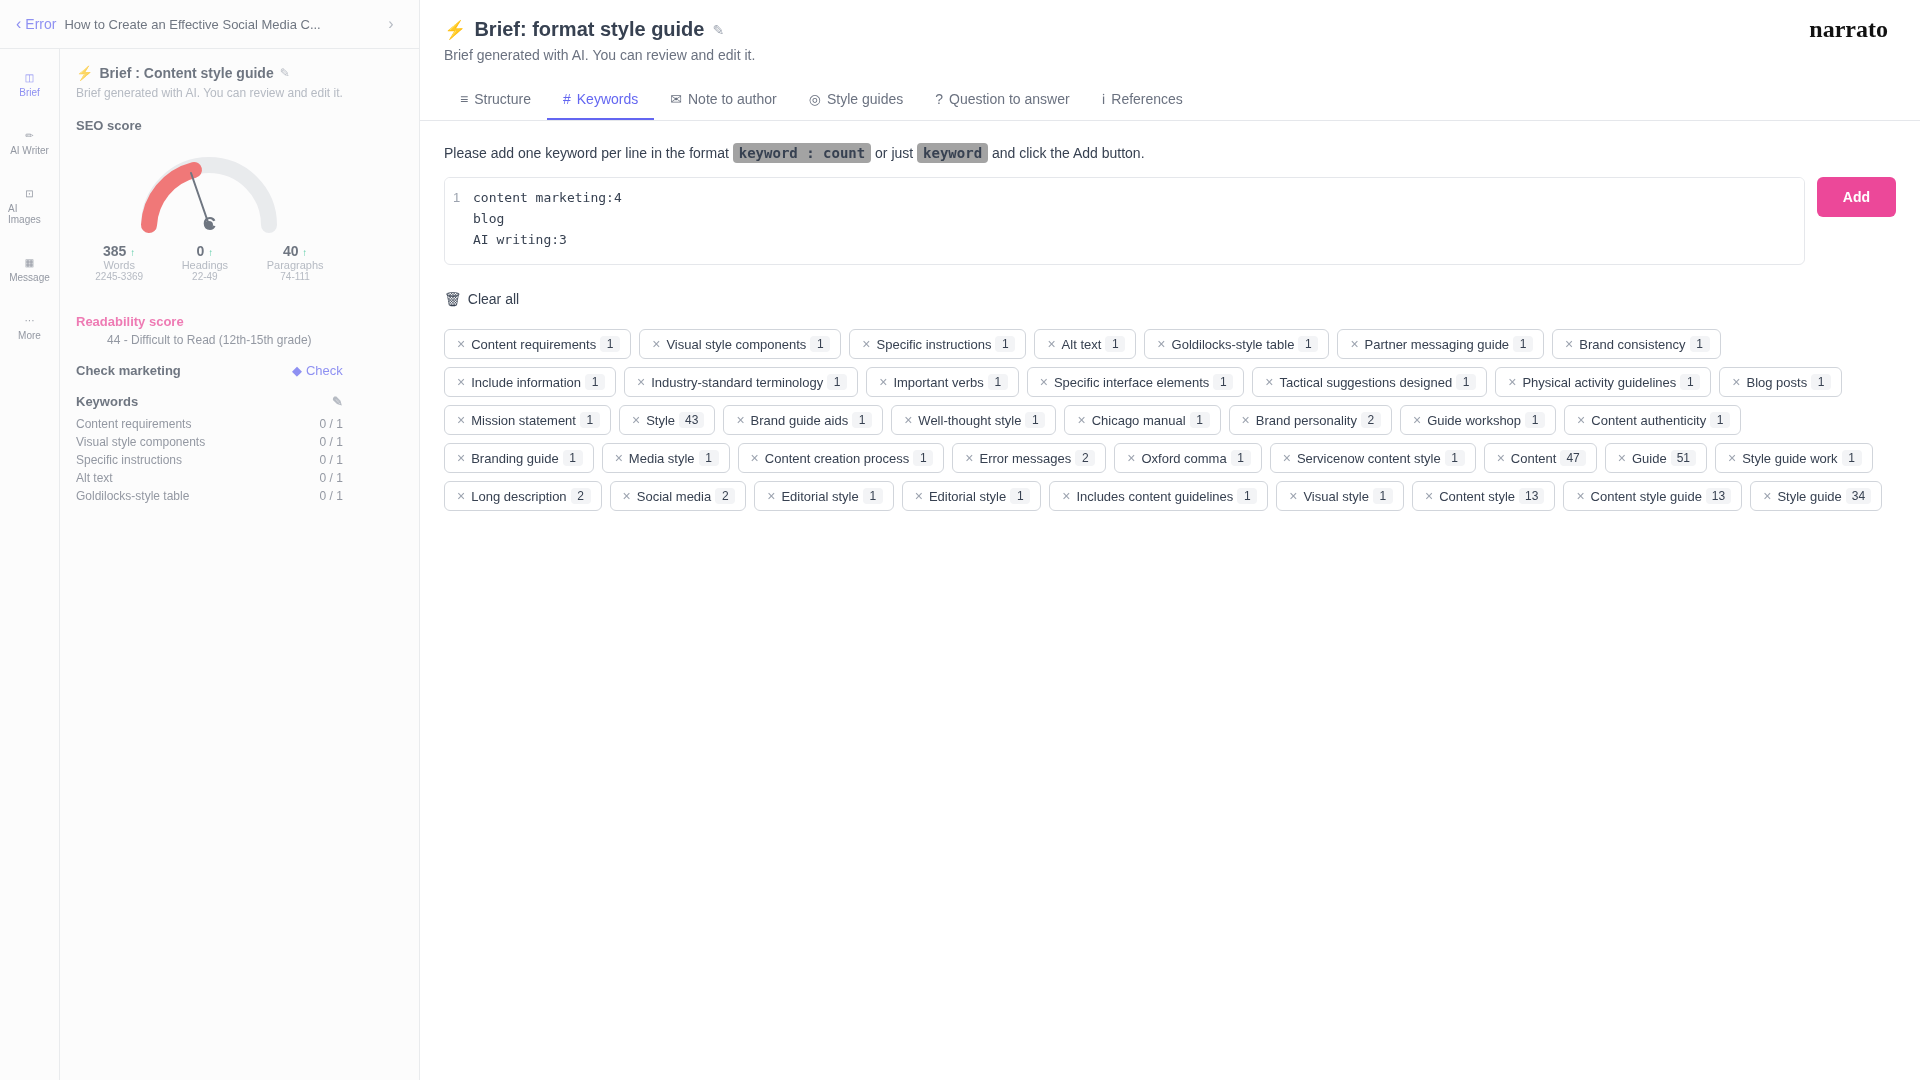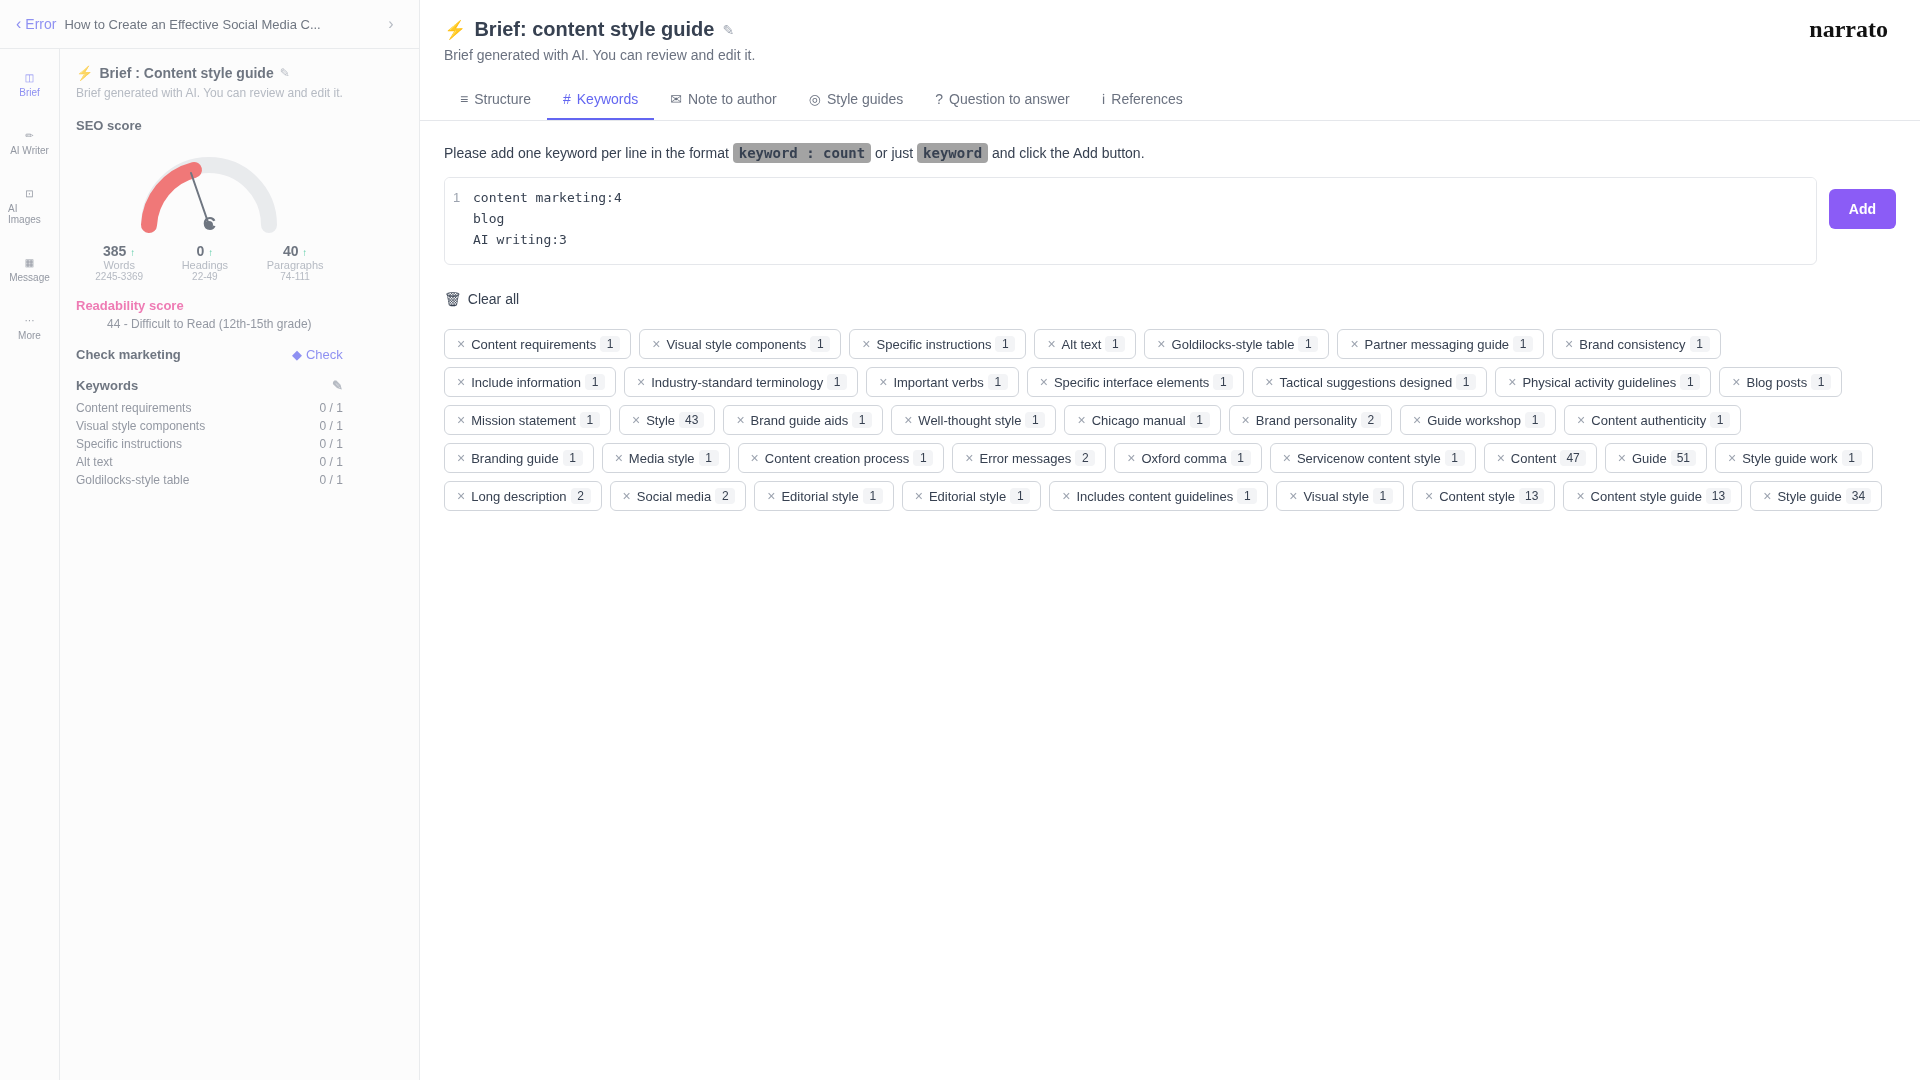--- a/index.html
+++ b/index.html
@@ -59,21 +59,21 @@
     }
     .brief-star { color: #f59e0b; font-size: 14px; }
     .brief-title { font-size: 14px; font-weight: 600; color: #374151; }
     .edit-icon { font-size: 12px; color: #9ca3af; cursor: pointer; }
     .brief-desc { font-size: 12px; color: #9ca3af; margin-bottom: 16px; line-height: 1.4; }
 
     .seo-section h3 { font-size: 13px; font-weight: 600; color: #374151; margin-bottom: 12px; }
     .gauge-container { display: flex; justify-content: center; margin-bottom: 8px; position: relative; height: 90px; }
     .gauge-svg { width: 140px; height: 90px; }
     .gauge-label { position: absolute; bottom: 0; left: 50%; transform: translateX(-50%); font-size: 18px; font-weight: 700; color: #374151; }
-    .seo-stats { display: flex; justify-content: space-around; margin-bottom: 16px; }
+    .seo-stats { display: flex; justify-content: space-around; margin-bottom: 32px; }
     .stat-item { text-align: center; }
     .stat-value { font-size: 14px; font-weight: 600; color: #374151; }
     .stat-up { color: #10b981; font-size: 10px; }
     .stat-label { font-size: 11px; color: #9ca3af; }
     .stat-range { font-size: 10px; color: #9ca3af; }
 
     .readability-section { margin-bottom: 16px; }
     .readability-section h3 { font-size: 13px; font-weight: 600; color: #ec4899; margin-bottom: 4px; }
     .readability-score { font-size: 12px; color: #6b7280; margin-left: 31px; }
 
@@ -139,23 +139,23 @@
     }
     .line-number {
       position: absolute; left: 8px; top: 12px; font-size: 13px; color: #9ca3af;
     }
     .keyword-textarea {
       width: 100%; min-height: 80px; padding: 10px 12px 10px 28px;
       border: none; outline: none; resize: none; font-size: 13px; color: #374151;
       line-height: 1.6;
     }
     .add-btn {
-      background: #8b5cf6; color: #fff; border: none; border-radius: 6px;
-      padding: 12px 20px; font-size: 14px; font-weight: 600; cursor: pointer;
-      align-self: flex-start; margin-top: 12px;
+      background: #ec4899; color: #fff; border: none; border-radius: 6px;
+      padding: 12px 26px; font-size: 14px; font-weight: 600; cursor: pointer;
+      align-self: flex-start; margin-top: 0;
     }
 
     .clear-all-btn {
       display: flex; align-items: center; gap: 6px;
       font-size: 14px; color: #374151; cursor: pointer; margin-bottom: 16px;
       background: none; border: none; padding: 6px 12px 6px 0;
     }
     .clear-icon { font-size: 14px; }
 
     .tags-container {
@@ -298,21 +298,21 @@
       </div>
     </div>
   </div>
 </div>
 
 <div class="main-content" style="position:relative;">
 
   <div class="main-header">
     <div class="brief-heading">
       <span class="heading-star">⚡</span>
-      <span class="heading-title">Brief: content style guide</span>
+      <span class="heading-title">Brief: format style guide</span>
       <span class="heading-edit">✎</span>
     </div>
     <div class="brief-subtitle">Brief generated with AI. You can review and edit it.</div>
 
     <div class="tabs">
       <div class="tab">
         <span>≡</span>
         <span>Structure</span>
       </div>
       <div class="tab active">

